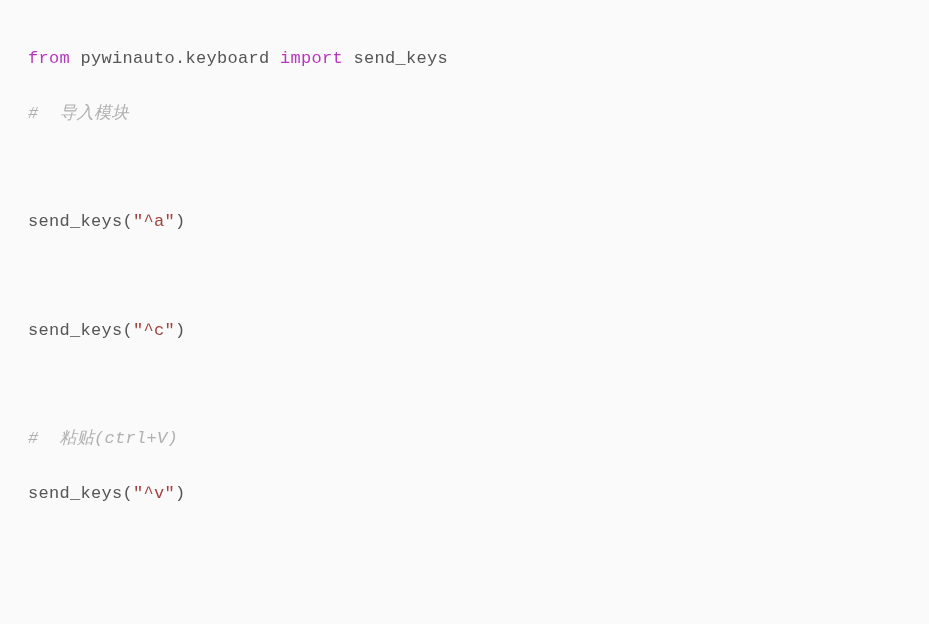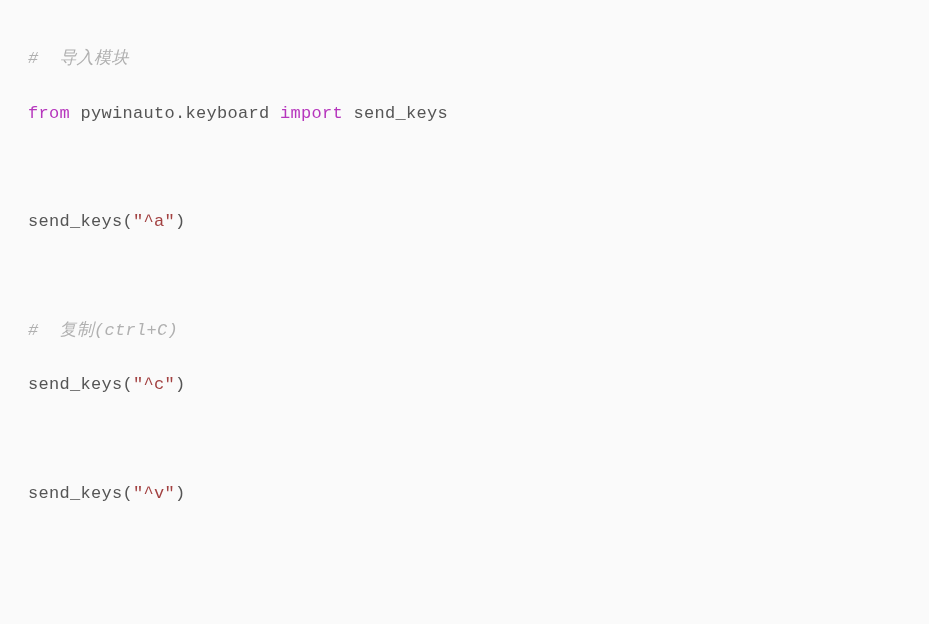--- a/index.html
+++ b/index.html
@@ -23,28 +23,28 @@
   .keyword-import { color: #b636bd; }
   .module { color: #555; }
   .func { color: #555; }
   .paren { color: #555; }
   .string { color: #a24141; }
 </style>
 </head>
 <body>
 
 <div class="code-block">
+<div class="line"><span class="keyword-from">from</span> <span class="module">pywinauto.keyboard</span> <span class="keyword-import">import</span> <span class="func">send_keys</span></div>
 <div class="line"><span class="comment">#  导入模块</span></div>
-<div class="line"><span class="keyword-from">from</span> <span class="module">pywinauto.keyboard</span> <span class="keyword-import">import</span> <span class="func">send_keys</span></div>
 <div class="blank"></div>
 <div class="line"><span class="func">send_keys</span><span class="paren">(</span><span class="string">"^a"</span><span class="paren">)</span></div>
 <div class="blank"></div>
-<div class="line"><span class="comment">#  复制(ctrl+C)</span></div>
 <div class="line"><span class="func">send_keys</span><span class="paren">(</span><span class="string">"^c"</span><span class="paren">)</span></div>
 <div class="blank"></div>
+<div class="line"><span class="comment">#  粘贴(ctrl+V)</span></div>
 <div class="line"><span class="func">send_keys</span><span class="paren">(</span><span class="string">"^v"</span><span class="paren">)</span></div>
 
 
 
 
 
 
 </div>
 
 </body></html>

